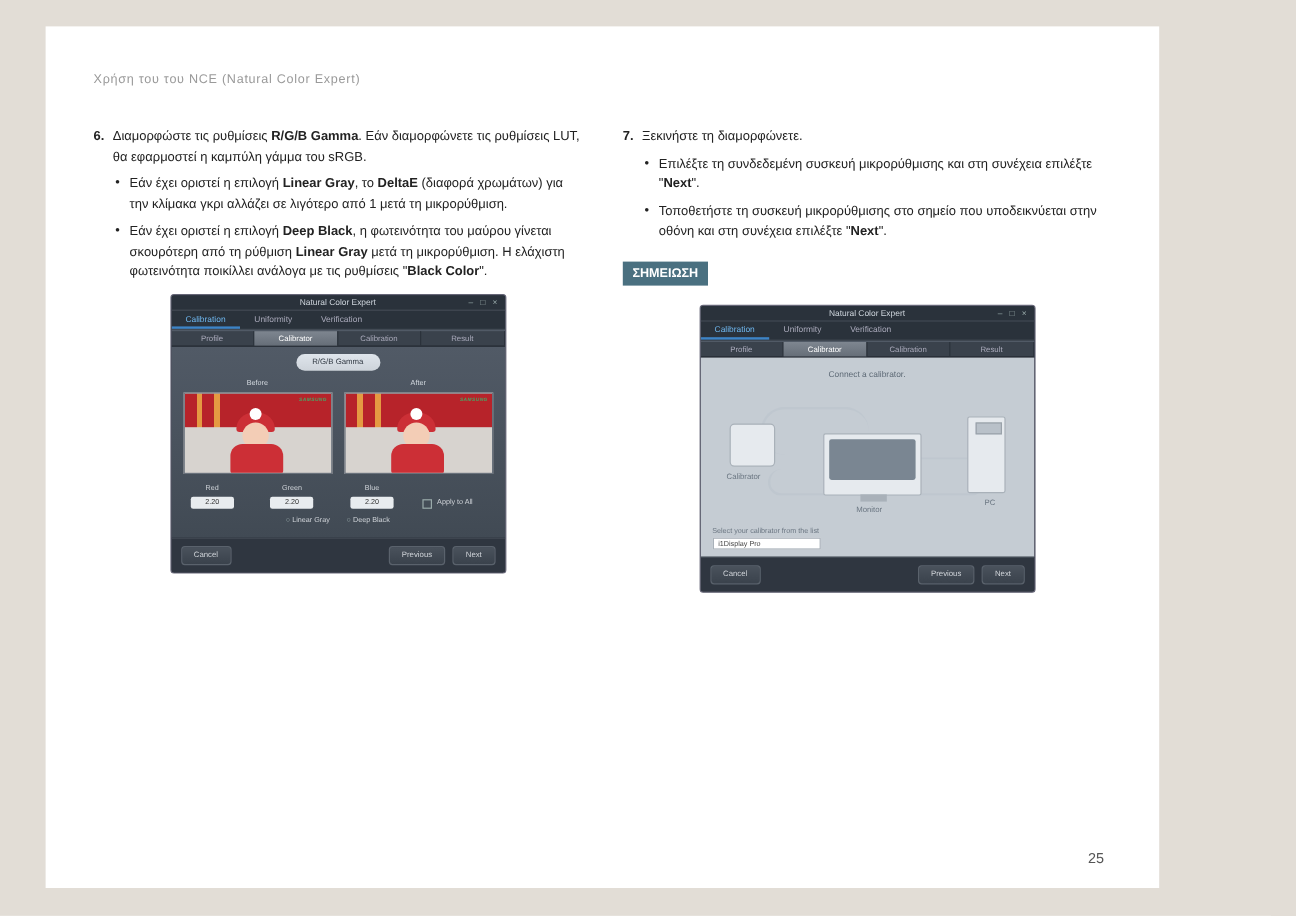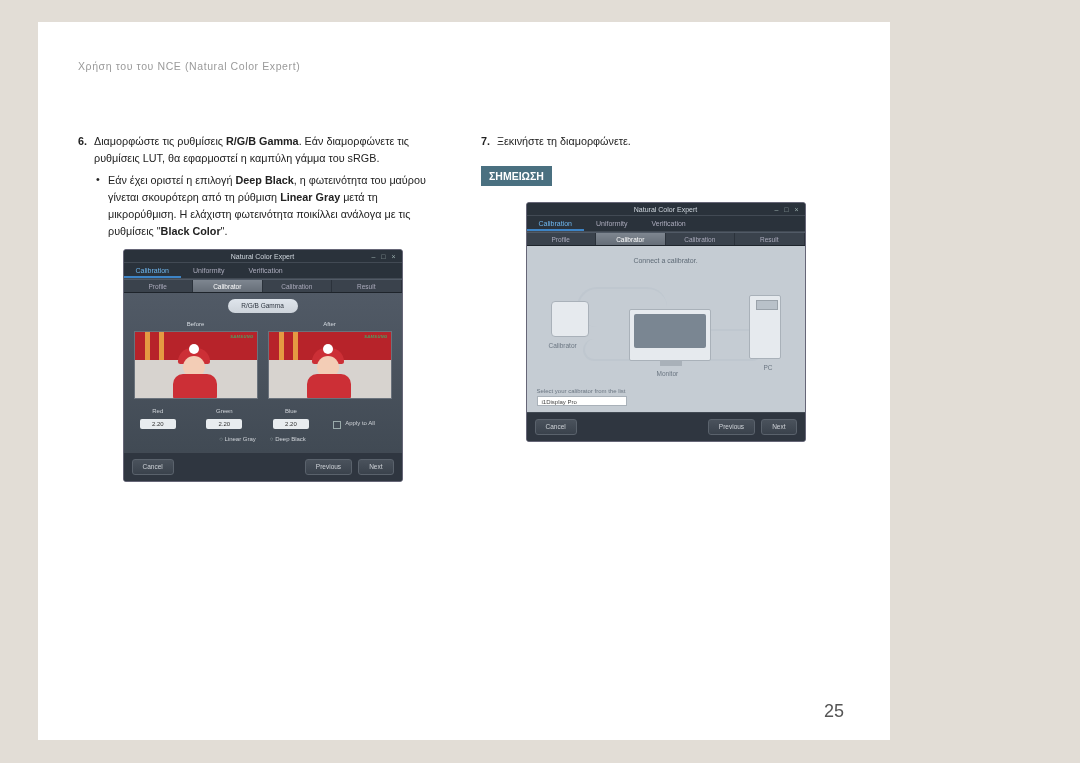--- a/index.html
+++ b/index.html
@@ -1,25 +1,25 @@
 <!DOCTYPE html>
 <html><head>
 <meta charset="utf-8">
 <style>
   * { box-sizing: border-box; margin: 0; padding: 0; }
   html, body { width: 1080px; height: 763px; background: #e2ddd6; font-family: Arial, sans-serif; }
   .page {
-    position: absolute; left: 38px; top: 22px; width: 852px; height: 718px;
+    position: absolute; left: 38px; top: 22px; width: 928px; height: 718px;
     background: #ffffff; padding: 38px 40px 0 40px;
   }
   .header { color: #9a9a9a; font-size: 10.5px; letter-spacing: 0.6px; margin-bottom: 34px; }
   .cols { display: flex; gap: 34px; }
   .col { width: 50%; font-size: 10.8px; color: #222; line-height: 1.55; }
   ol { list-style: none; }
-  ol > li { position: relative; padding-left: 16px; margin-bottom: 4px; margin-top: 27px; }
+  ol > li { position: relative; padding-left: 16px; margin-bottom: 4px; }
   ol > li::before { content: attr(data-num); position: absolute; left: 0; font-weight: bold; }
   ul { list-style: none; margin: 6px 0 8px 0; }
   ul > li { position: relative; padding-left: 14px; margin-bottom: 6px; }
   ul > li::before { content: "•"; position: absolute; left: 2px; top: -1px; }
   b { font-weight: bold; }
   .note-header { display: inline-block; background: #4a7080; color: #fff; font-weight: bold; font-size: 10.5px; padding: 2px 8px; margin: 8px 0 6px 0; }
   .note ul { font-size: 10px; color: #333; }
   .note ul > li::before { content: "•"; }
   .shot { width: 280px; margin: 10px auto 0 auto; background: #2f3640; border: 1px solid #667; border-radius: 3px; overflow: hidden; font-size: 7px; color: #cfd6dd; }
   .shot .title { height: 13px; text-align: center; font-size: 7px; line-height: 13px; background: #2a323b; border-bottom: 1px solid #424a54; position: relative; }
@@ -68,36 +68,39 @@
   .monbox::after { content: ""; position: absolute; left: 30px; bottom: -6px; width: 22px; height: 6px; background: #a9b1b9; }
   .pcbox { right: 14px; top: 22px; width: 32px; height: 64px; border-radius: 2px; }
   .pcbox::before { content: ""; position: absolute; left: 6px; top: 4px; width: 20px; height: 8px; background: #b9c1c9; border: 1px solid #9aa2aa; }
   .dlabel { position: absolute; font-size: 6.5px; color: #6b7682; }
   .wire { position: absolute; border-top: 2px solid #bfc7cf; border-radius: 30px; }
   .wire.w1 { left: 40px; top: 14px; width: 90px; height: 40px; border-left: 2px solid #bfc7cf; border-right: none; border-bottom: none; }
   .wire.w3 { left: 46px; top: 66px; width: 180px; height: 22px; border-top: none; border-bottom: 2px solid #bfc7cf; border-left: 2px solid #bfc7cf; border-right: 2px solid #bfc7cf; }
   .wire.w2 { left: 172px; top: 56px; width: 58px; height: 0; }
   .selrow { margin-top: 4px; font-size: 6px; color: #6b7682; }
   .selbox { width: 90px; height: 10px; background: #fff; border: 1px solid #a9b1b9; font-size: 6px; line-height: 10px; padding-left: 4px; color: #444; }
-  .pagenum { position: absolute; right: 46px; bottom: 18px; font-size: 18px; color: #555; }
+  .pagenum { position: absolute; right: 46px; bottom: 18px; font-size: 12px; color: #555; }
   .samsung { position: absolute; top: 2px; right: 3px; font-size: 4px; color: #4a6; letter-spacing: 0.4px; font-style: italic; font-weight: bold; }
 </style>
 </head>
 <body>
 
 <div class="page">
   <div class="header">Χρήση του του NCE (Natural Color Expert)</div>
 
   <div class="cols">
 
     <div class="col">
       <ol>
         <li data-num="6.">
           <span>Διαμορφώστε τις ρυθμίσεις </span><b>R/G/B Gamma</b><span>. Εάν διαμορφώνετε τις ρυθμίσεις LUT, θα εφαρμοστεί η καμπύλη γάμμα του sRGB.</span>
           <ul>
+            <li>
+              <span>Εάν έχει οριστεί η επιλογή </span><b>Linear Gray</b><span>, το </span><b>DeltaE</b><span> (διαφορά χρωμάτων) για την κλίμακα γκρι αλλάζει σε λιγότερο από 1 μετά τη μικρορύθμιση.</span>
+            </li>
             <li>
               <span>Εάν έχει οριστεί η επιλογή </span><b>Deep Black</b><span>, η φωτεινότητα του μαύρου γίνεται σκουρότερη από τη ρύθμιση </span><b>Linear Gray</b><span> μετά τη μικρορύθμιση. Η ελάχιστη φωτεινότητα ποικίλλει ανάλογα με τις ρυθμίσεις "</span><b>Black Color</b><span>".</span>
             </li>
           </ul>
         </li>
       </ol>
 
       <div class="shot">
         <div class="title">
           <span>Natural Color Expert</span>
@@ -175,20 +178,22 @@
           </div>
         </div>
       </div>
     </div>
 
     <div class="col">
       <ol>
         <li data-num="7.">
           <span>Ξεκινήστε τη διαμορφώνετε.</span>
           <ul>
+            <li><span>Επιλέξτε τη συνδεδεμένη συσκευή μικρορύθμισης και στη συνέχεια επιλέξτε "</span><b>Next</b><span>".</span></li>
+            <li><span>Τοποθετήστε τη συσκευή μικρορύθμισης στο σημείο που υποδεικνύεται στην οθόνη και στη συνέχεια επιλέξτε "</span><b>Next</b><span>".</span></li>
           </ul>
         </li>
       </ol>
       <div class="note-header">ΣΗΜΕΙΩΣΗ</div>
       <div class="note">
         <ul>
         </ul>
       </div>
 
       

